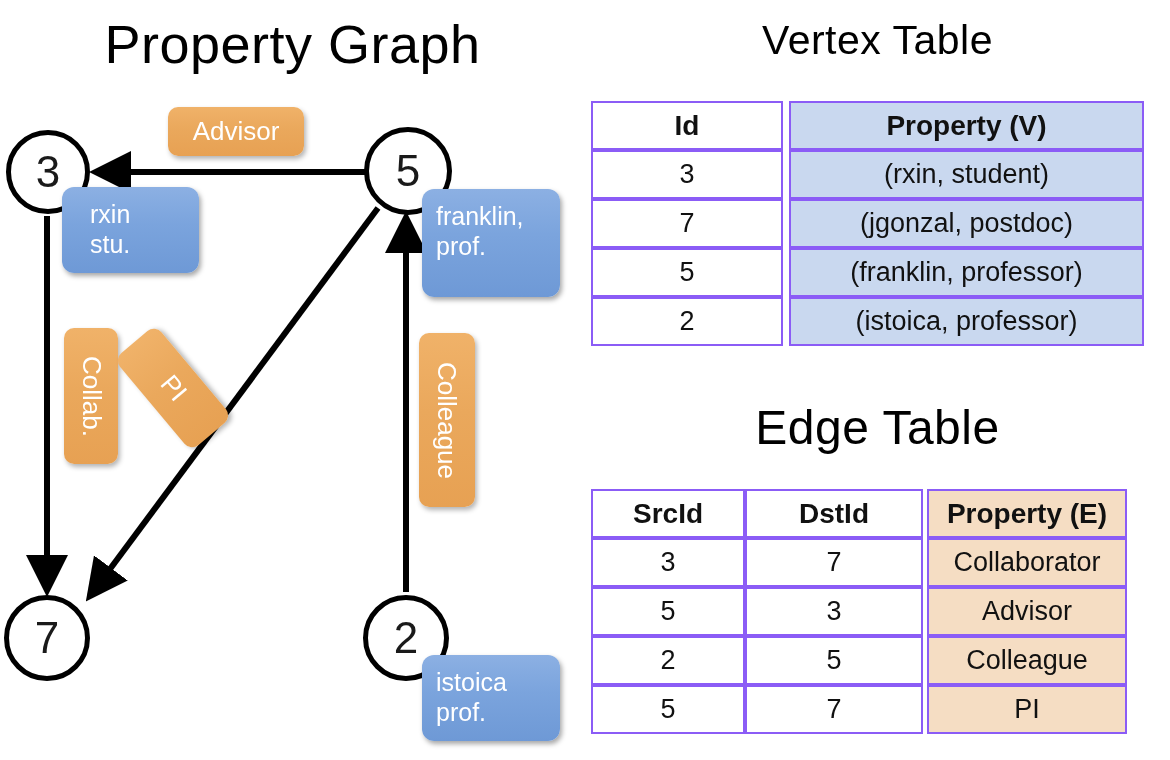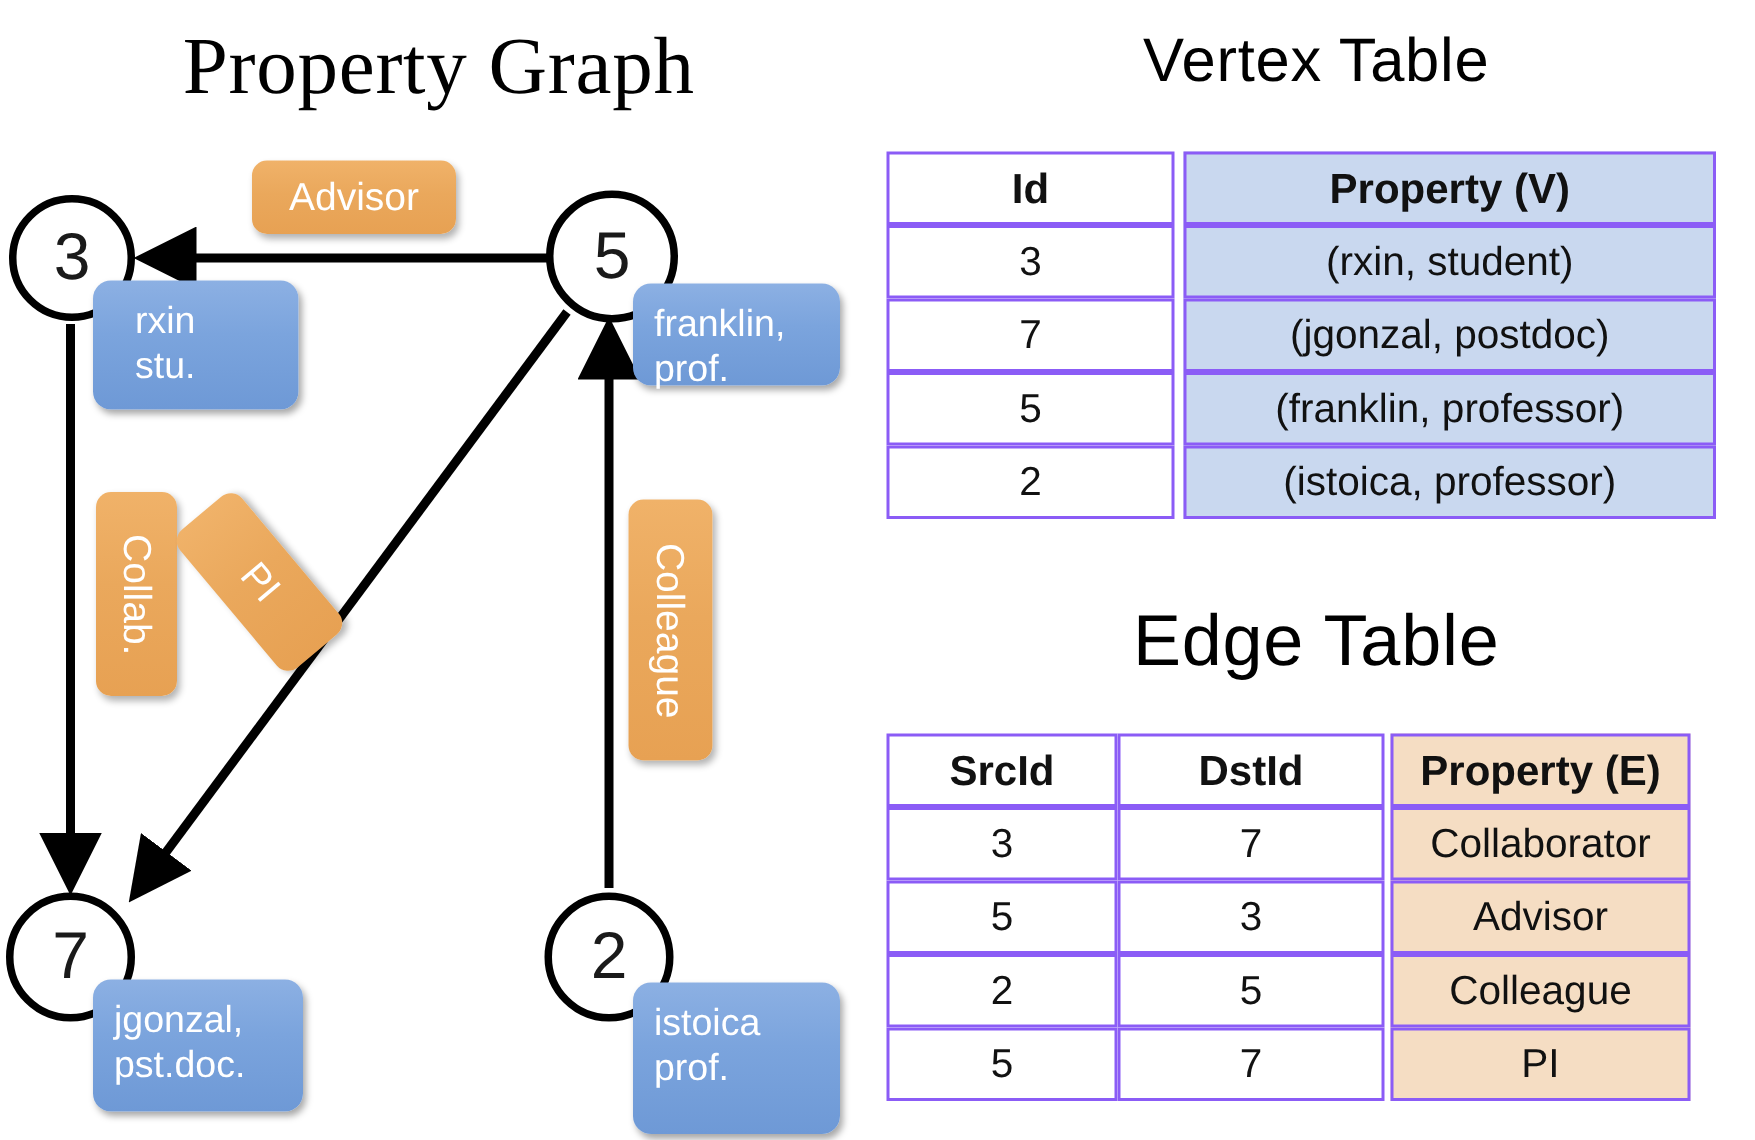--- a/index.html
+++ b/index.html
@@ -29,21 +29,20 @@
     color: #000000;
     white-space: nowrap;
     letter-spacing: 0.5px;
   }
   #title-property-graph {
     left: 0; top: 14px;
     width: 585px;
     text-align: center;
     font-size: 54px;
     line-height: 60px;
-    font-family: Liberation Serif, serif;
   }
   #title-vertex-table {
     left: 585px; top: 12px;
     width: 585px;
     text-align: center;
     font-size: 41px;
     line-height: 56px;
   }
   #title-edge-table {
     left: 585px; top: 400px;
@@ -115,23 +114,23 @@
   #label-pi        { left: 146px; top: 328px; width: 54px;  height: 120px;
                      transform: rotate(-40deg); transform-origin: 50% 50%; }
   #label-colleague { left: 419px; top: 333px; width: 56px;  height: 174px; }
 
   #node-3 { left: 6px;   top: 130px; width: 84px;  height: 84px; }
   #node-5 { left: 364px; top: 127px; width: 88px;  height: 88px; }
   #node-7 { left: 4px;   top: 595px; width: 86px;  height: 86px; }
   #node-2 { left: 363px; top: 595px; width: 86px;  height: 86px; }
 
   #box-rxin     { left: 62px;  top: 187px; width: 137px; height: 86px; padding-left: 28px; }
-  #box-franklin { left: 422px; top: 189px; width: 138px; height: 68px; }
+  #box-franklin { left: 422px; top: 189px; width: 138px; height: 108px; }
   #box-jgonzal  { left: 62px;  top: 653px; width: 140px; height: 88px; }
-  #box-istoica  { left: 422px; top: 655px; width: 138px; height: 101px; }
+  #box-istoica  { left: 422px; top: 655px; width: 138px; height: 86px; }
 
   
   .data-table {
     position: absolute;
     border-collapse: separate;
     border-spacing: 0;
     font-family: "Liberation Sans", sans-serif;
   }
   .data-table td, .data-table th {
     border: 2px solid #8b5cf6;
@@ -217,24 +216,20 @@
   <div class="prop-box" id="box-rxin">
     <div>rxin</div>
     <div>stu.</div>
   </div>
 
   <div class="prop-box" id="box-franklin">
     <div>franklin,</div>
     <div>prof.</div>
   </div>
 
-  <div class="prop-box" id="box-jgonzal">
-    <div>jgonzal,</div>
-    <div>pst.doc.</div>
-  </div>
 
   <div class="prop-box" id="box-istoica">
     <div>istoica</div>
     <div>prof.</div>
   </div>
 
   <table class="data-table" id="vertex-table">
     <thead>
       <tr>
         <th class="vt-id">Id</th>

